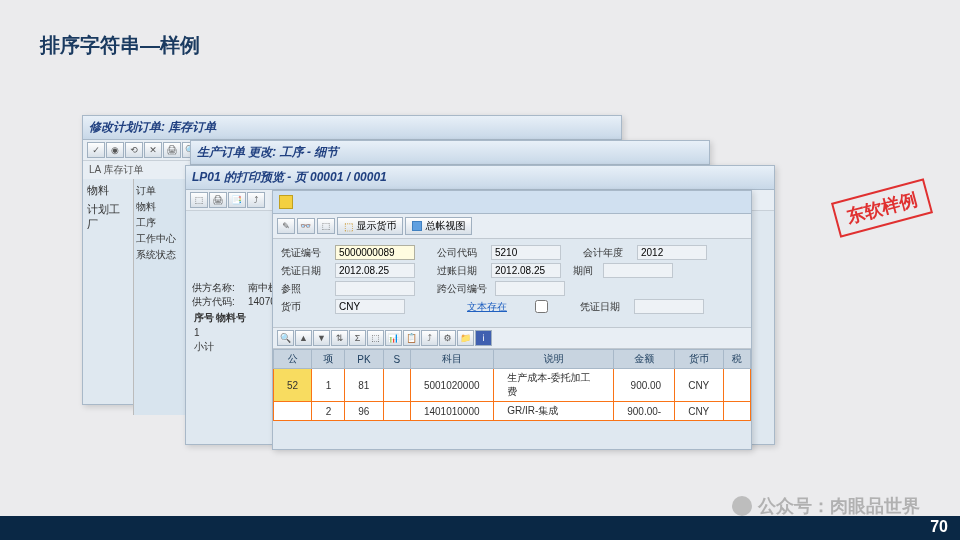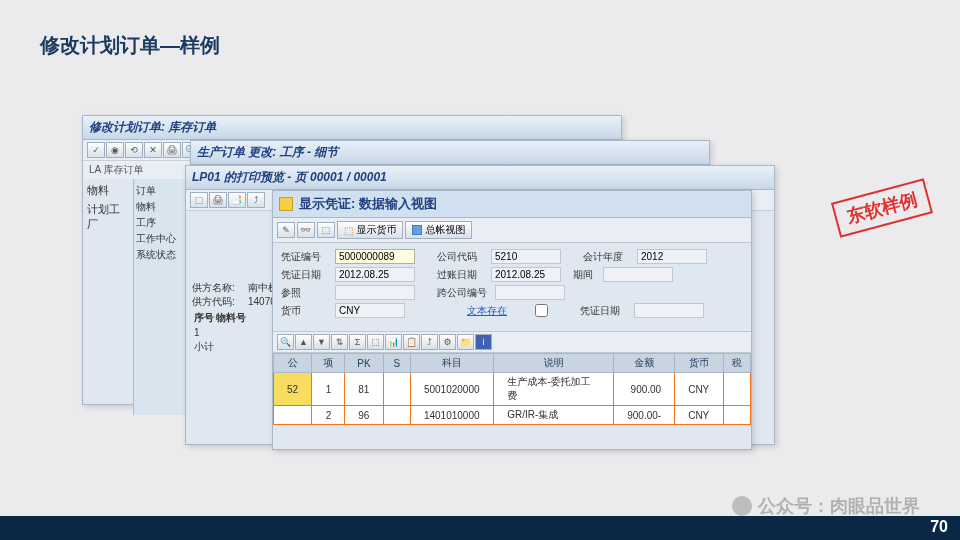--- a/index.html
+++ b/index.html
@@ -59,21 +59,21 @@
   .win4 .grid td.num { text-align: right; }
   
   .icon-sq { width: 14px; height: 14px; display: inline-block; }
   .icon-yellow { background: #f4d040; border: 1px solid #c0a020; }
   .icon-green { background: #70c060; border: 1px solid #509040; }
   .icon-blue { background: #60a0e0; border: 1px solid #4080c0; }
 </style>
 </head>
 <body>
 
-<div class="slide-title">修改计划订单—样例</div>
+<div class="slide-title">排序字符串—样例</div>
 
 <div class="sap-win win1">
   <div class="sap-title">修改计划订单: 库存订单</div>
   <div class="sap-toolbar">
     <span class="sap-btn">✓</span>
     <span class="sap-btn">◉</span>
     <span class="sap-btn">⟲</span>
     <span class="sap-btn">✕</span>
     <span class="sap-btn">🖨</span>
     <span class="sap-btn">🔍</span>
@@ -171,21 +171,20 @@
             <td></td>
           </tr>
     </tbody>
       </table>
   </div>
 </div>
 
 <div class="sap-win win4">
   <div class="sap-title2">
     <span class="icon-sq icon-yellow"></span>
-    <span>显示凭证: 数据输入视图</span>
   </div>
   <div class="tb2">
     <span class="sap-btn">✎</span>
     <span class="sap-btn">👓</span>
     <span class="sap-btn">⬚</span>
     <span class="tb-txt-btn">
         <span style="color:#c08000">⬚</span>
         <span>显示货币</span>
       </span>
     <span class="tb-txt-btn">

